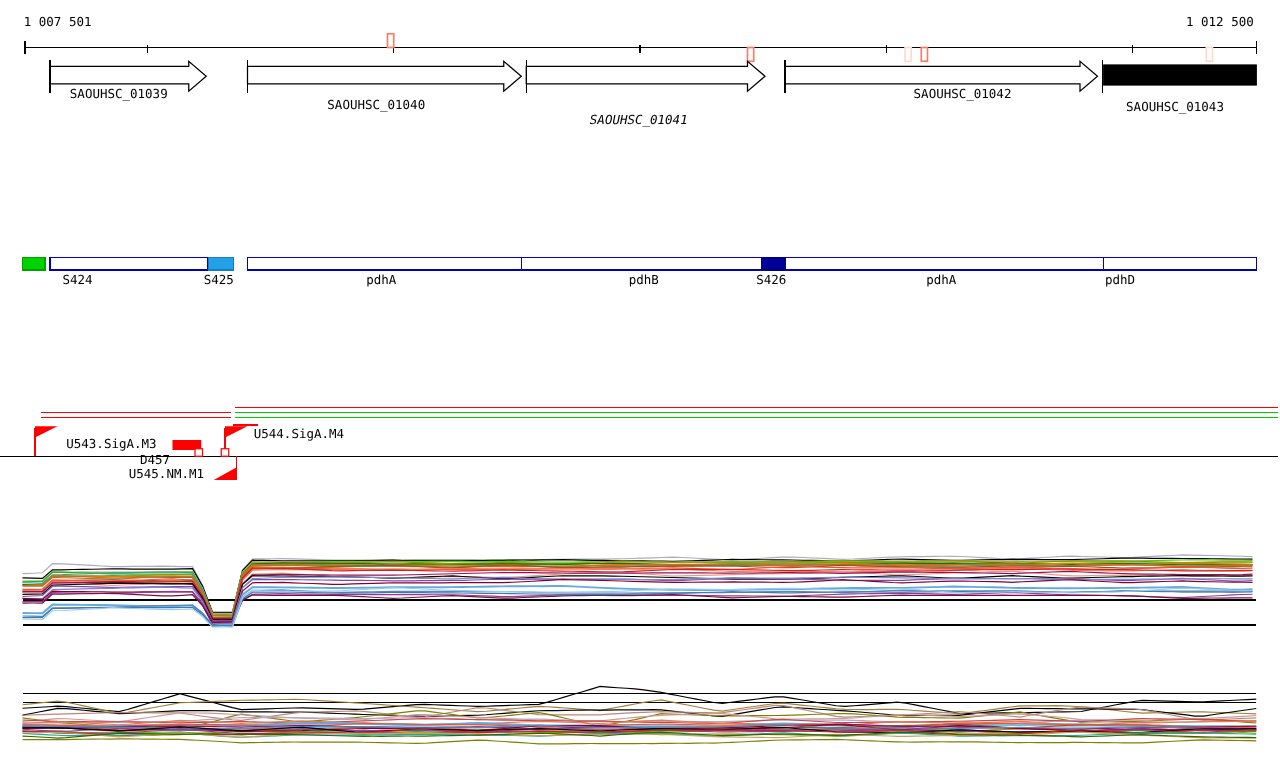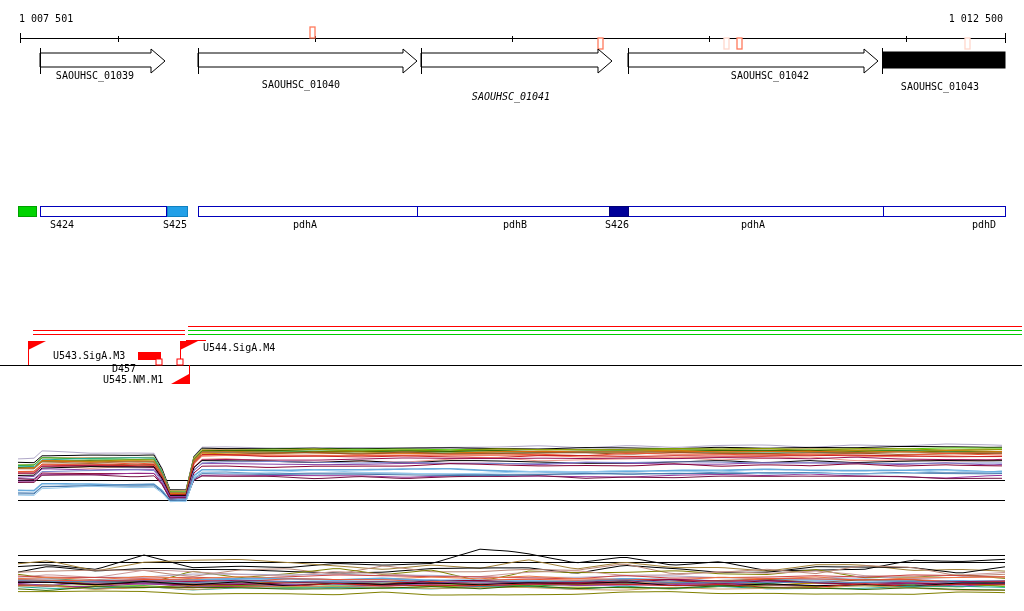--- a/index.html
+++ b/index.html
@@ -129,19 +129,19 @@
       <div class="label centered" style="left: 301px; top: 80px;">SAOUHSC_01040</div>
       <div class="label centered" style="left: 511px; top: 92px; font-style: italic;">SAOUHSC_01041</div>
       <div class="label centered" style="left: 770px; top: 71px;">SAOUHSC_01042</div>
       <div class="label centered" style="left: 940px; top: 82px;">SAOUHSC_01043</div>
       <div class="label" style="left: 14px; top: 220px; margin-left: 36px;">S424</div>
       <div class="label" style="left: 163px; top: 220px;">S425</div>
       <div class="label centered" style="left: 305px; top: 220px;">pdhA</div>
       <div class="label centered" style="left: 515px; top: 220px;">pdhB</div>
       <div class="label centered" style="left: 617px; top: 220px;">S426</div>
       <div class="label centered" style="left: 753px; top: 220px;">pdhA</div>
-      <div class="label centered" style="left: 984px; top: 220px;">pdhD</div>
+      <div class="label centered" style="left: 896px; top: 220px;">pdhD</div>
       <div class="label" style="left: 53px; top: 351px;">U543.SigA.M3</div>
       <div class="label" style="left: 203px; top: 343px;">U544.SigA.M4</div>
       <div class="label" style="left: 103px; top: 375px;">U545.NM.M1</div>
       <div class="label" style="left: 112px; top: 352px; margin-top: 12px;">D457</div>
     </div>
 </div>
 
 </body></html>

